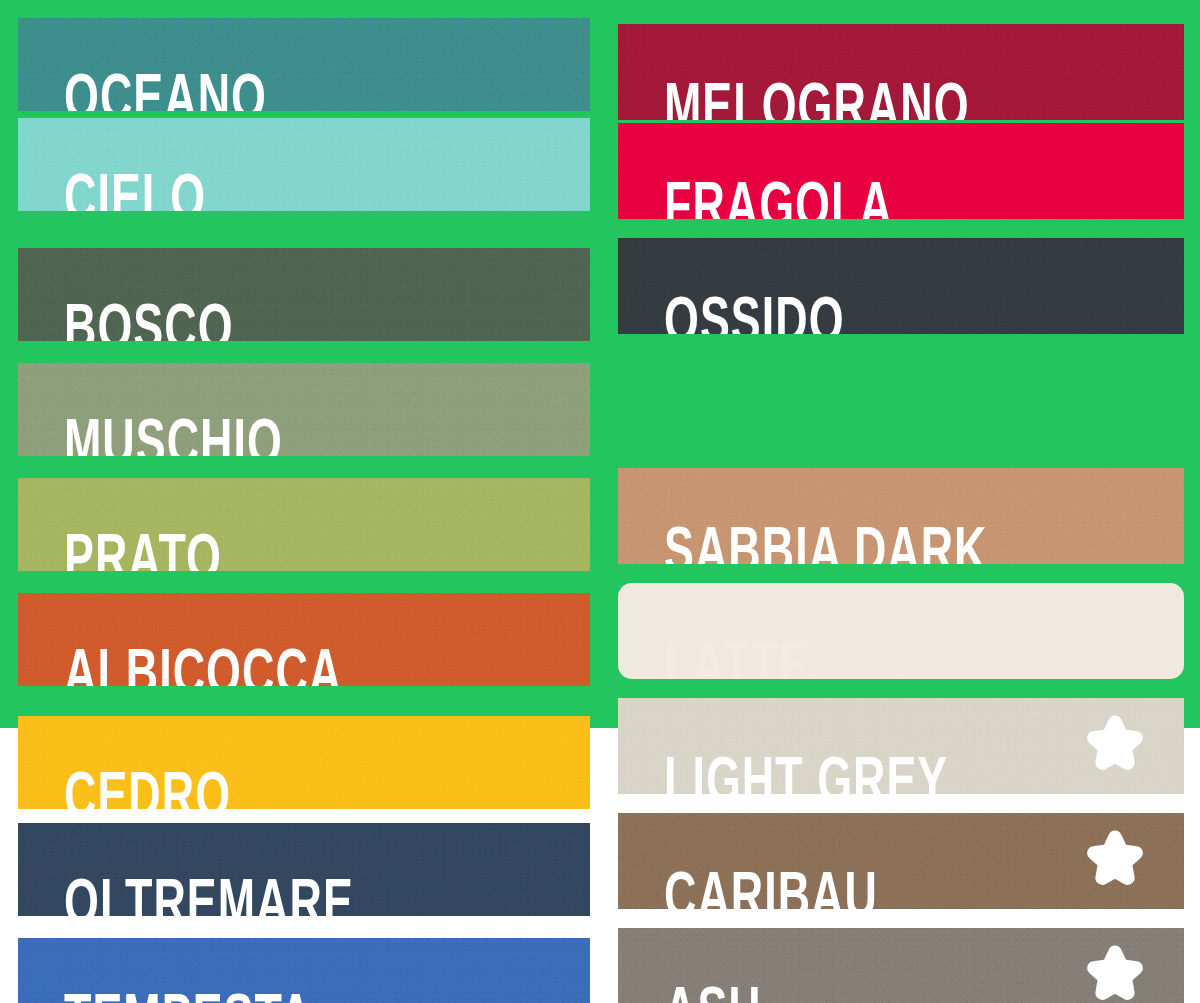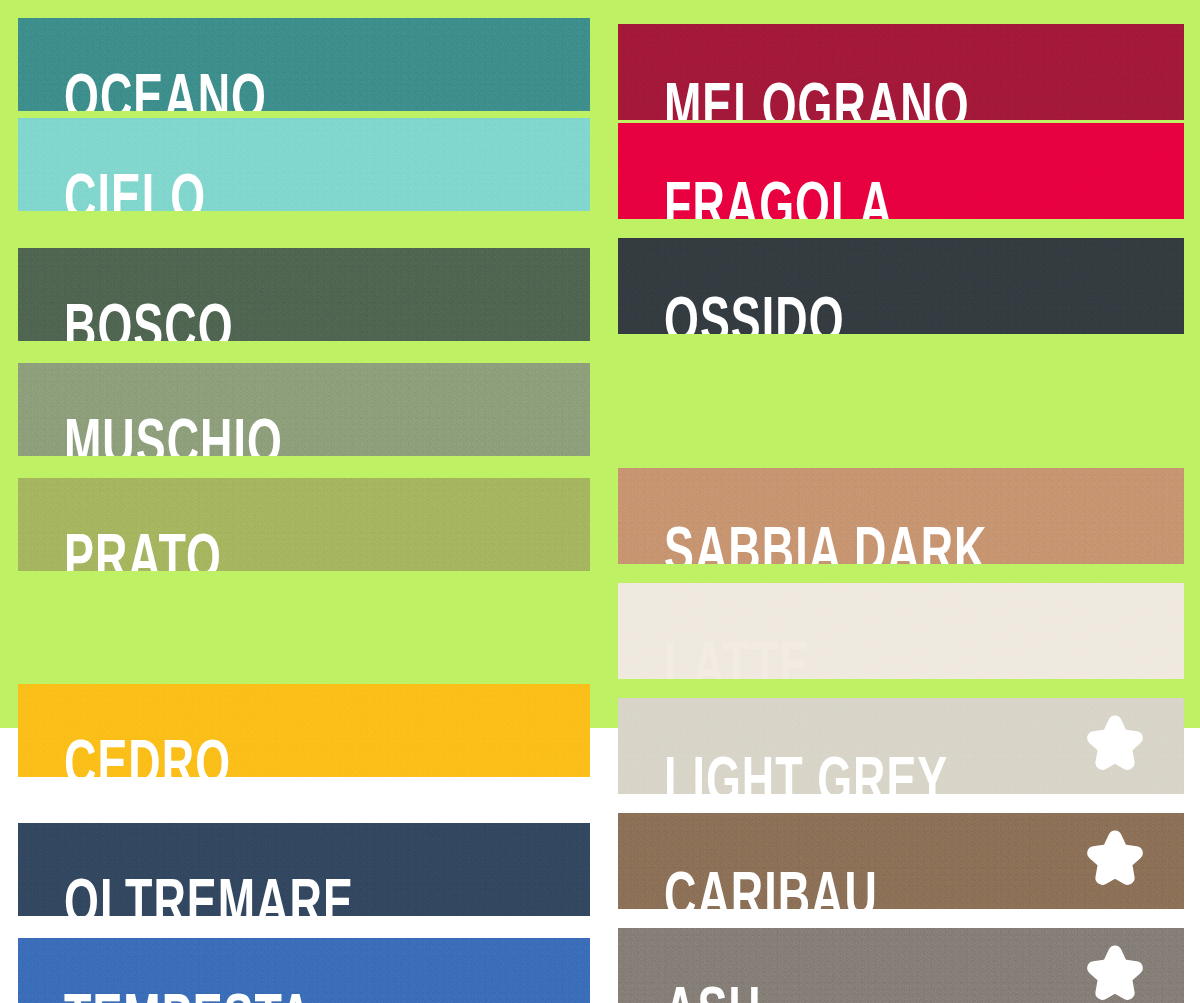--- a/index.html
+++ b/index.html
@@ -12,21 +12,21 @@
     width: 1200px;
     height: 1003px;
     font-family: "Liberation Sans", sans-serif;
     overflow: hidden;
   }
 
   #palette {
     position: relative;
     width: 1200px;
     height: 728px;
-    background: #bef264;
+    background: #22c55e;
   }
 
   .column {
     position: absolute;
     top: 0;
     height: 1003px;
   }
   .column.left  { left: 18px;  width: 572px; }
   .column.right { left: 618px; width: 566px; }
 
@@ -121,21 +121,25 @@
         <div class="swatch-label">BOSCO</div>
       </div>
       <div class="swatch" title="MUSCHIO" style="top: 363px; width: 572px; height: 93px; background: rgb(141, 158, 122);">
         <div class="texture"></div>
         <div class="swatch-label">MUSCHIO</div>
       </div>
       <div class="swatch" title="PRATO" style="top: 478px; width: 572px; height: 93px; background: rgb(165, 181, 94);">
         <div class="texture"></div>
         <div class="swatch-label">PRATO</div>
       </div>
-      <div class="swatch" title="CEDRO" style="top: 684px; width: 572px; height: 93px; background: rgb(251, 190, 24);">
+      <div class="swatch" title="ALBICOCCA" style="top: 593px; width: 572px; height: 93px; background: rgb(208, 90, 43);">
+        <div class="texture"></div>
+        <div class="swatch-label">ALBICOCCA</div>
+      </div>
+      <div class="swatch" title="CEDRO" style="top: 716px; width: 572px; height: 93px; background: rgb(251, 190, 24);">
         <div class="texture"></div>
         <div class="swatch-label">CEDRO</div>
       </div>
       <div class="swatch" title="OLTREMARE" style="top: 823px; width: 572px; height: 93px; background: rgb(50, 70, 95);">
         <div class="texture"></div>
         <div class="swatch-label">OLTREMARE</div>
       </div>
       <div class="swatch" title="TEMPESTA" style="top: 938px; width: 572px; height: 93px; background: rgb(58, 108, 184);">
         <div class="texture"></div>
         <div class="swatch-label">TEMPESTA</div>
@@ -151,21 +155,21 @@
         <div class="swatch-label">FRAGOLA</div>
       </div>
       <div class="swatch" title="OSSIDO" style="top: 238px; width: 566px; height: 96px; background: rgb(51, 59, 64);">
         <div class="texture"></div>
         <div class="swatch-label">OSSIDO</div>
       </div>
       <div class="swatch" title="SABBIA DARK" style="top: 468px; width: 566px; height: 96px; background: rgb(199, 148, 112);">
         <div class="texture"></div>
         <div class="swatch-label">SABBIA DARK</div>
       </div>
-      <div class="swatch" title="LATTE" style="top: 583px; width: 566px; height: 96px; background: rgb(239, 233, 223);">
+      <div class="swatch" title="LATTE" style="top: 583px; width: 566px; height: 96px; background: rgb(239, 233, 223); border-radius: 14px;">
         <div class="texture"></div>
         <div class="swatch-label dim">LATTE</div>
       </div>
       <div class="swatch" title="LIGHT GREY" style="top: 698px; width: 566px; height: 96px; background: rgb(216, 212, 200);">
         <div class="texture"></div>
         <div class="star-badge">
           <svg viewBox="0 0 100 92" xmlns="http://www.w3.org/2000/svg" aria-hidden="true">
             <path d="M50 6 C52.6 6 54.8 7.6 55.9 10.0 L64.6 28.6 L84.6 31.4 C87.3 31.8 89.4 33.6 90.1 36.1 C90.8 38.6 90.0 41.2 88.0 42.9 L73.3 56.0 L77.0 76.8 C77.5 79.5 76.4 82.1 74.2 83.6 C72.0 85.1 69.2 85.2 66.9 83.9 L50 74.4 L33.1 83.9 C30.8 85.2 28.0 85.1 25.8 83.6 C23.6 82.1 22.5 79.5 23.0 76.8 L26.7 56.0 L12.0 42.9 C10.0 41.2 9.2 38.6 9.9 36.1 C10.6 33.6 12.7 31.8 15.4 31.4 L35.4 28.6 L44.1 10.0 C45.2 7.6 47.4 6 50 6 Z" fill="#ffffff" stroke="#ffffff" stroke-width="9" stroke-linejoin="round"></path>
           </svg>
         </div>

